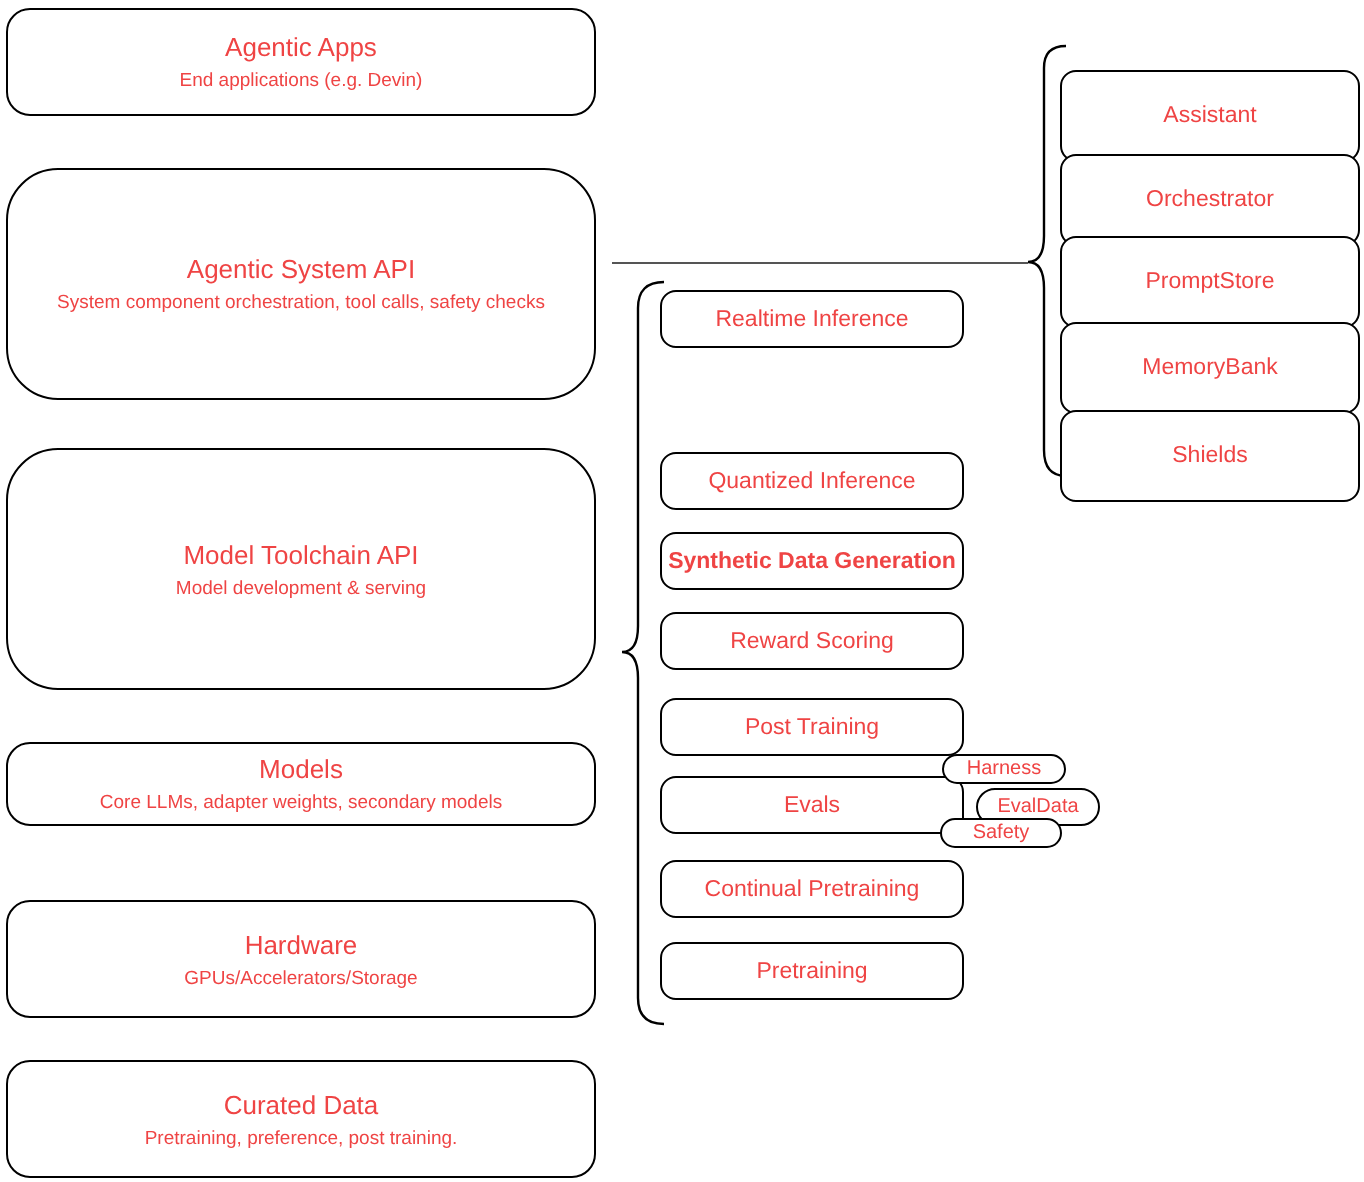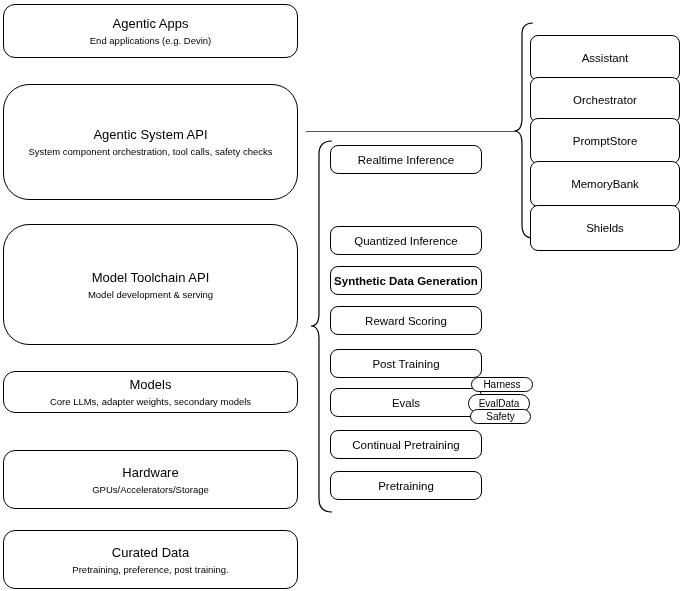--- a/index.html
+++ b/index.html
@@ -2,21 +2,21 @@
 <html><head>
 <meta charset="utf-8">
 <style>
   html, body { margin: 0; padding: 0; background: #ffffff; }
   .canvas {
     position: relative;
     width: 682px;
     height: 591px;
     background: #ffffff;
     font-family: "Liberation Sans", sans-serif;
-    color: #000000;
+    color: #ef4444;
     overflow: hidden;
   }
   
   .lbox {
     position: absolute;
     left: 3px;
     width: 295px;
     box-sizing: border-box;
     border: 1px solid #000;
     background: #fff;
@@ -82,21 +82,21 @@
     border-radius: 999px;
     background: #fff;
     display: flex;
     align-items: center;
     justify-content: center;
     font-size: 10px;
     line-height: 13px;
     z-index: 2;
   }
   .tag0 { left: 471px; top: 377px; width: 62px; height: 15px; }
-  .tag1 { left: 468px; top: 394px; width: 62px; height: 19px; }
+  .tag1 { left: 488px; top: 394px; width: 62px; height: 19px; }
   .tag2 { left: 470px; top: 409px; width: 61px; height: 15px; }
 
   .brace { position: absolute; z-index: 0; }
   .connector {
     position: absolute;
     left: 306px;
     top: 131px;
     width: 208px;
     height: 1px;
     background: #555;

